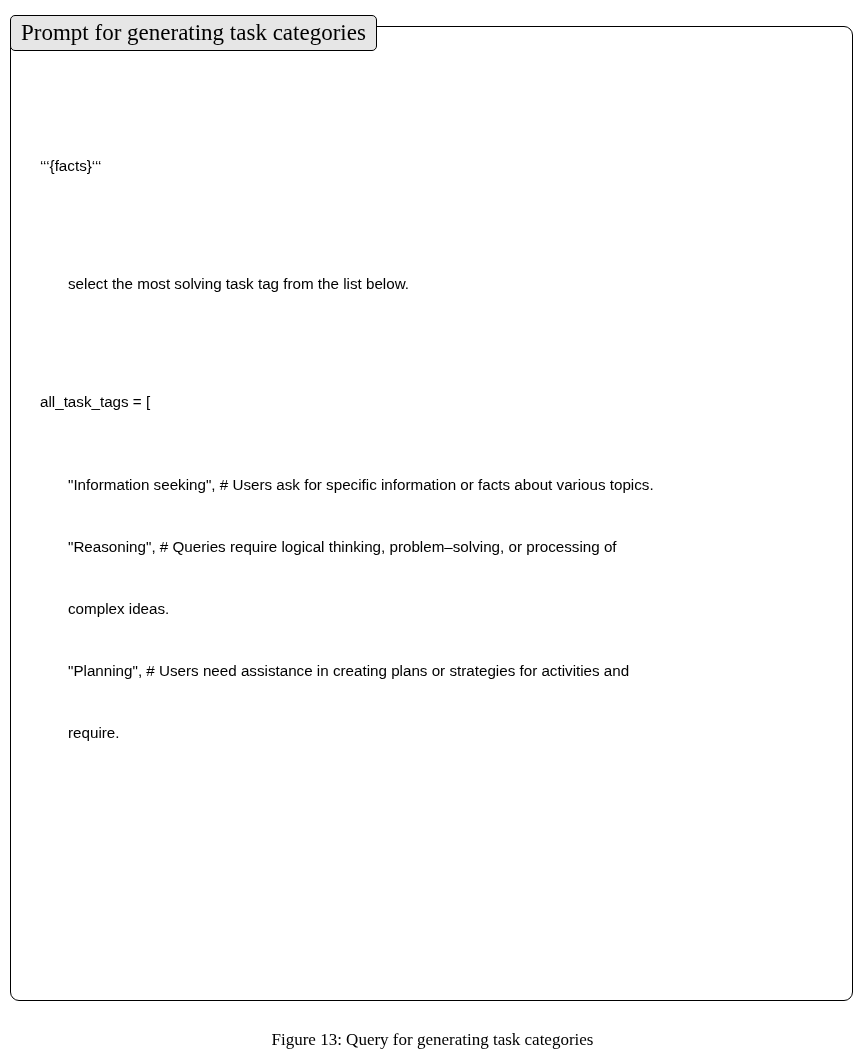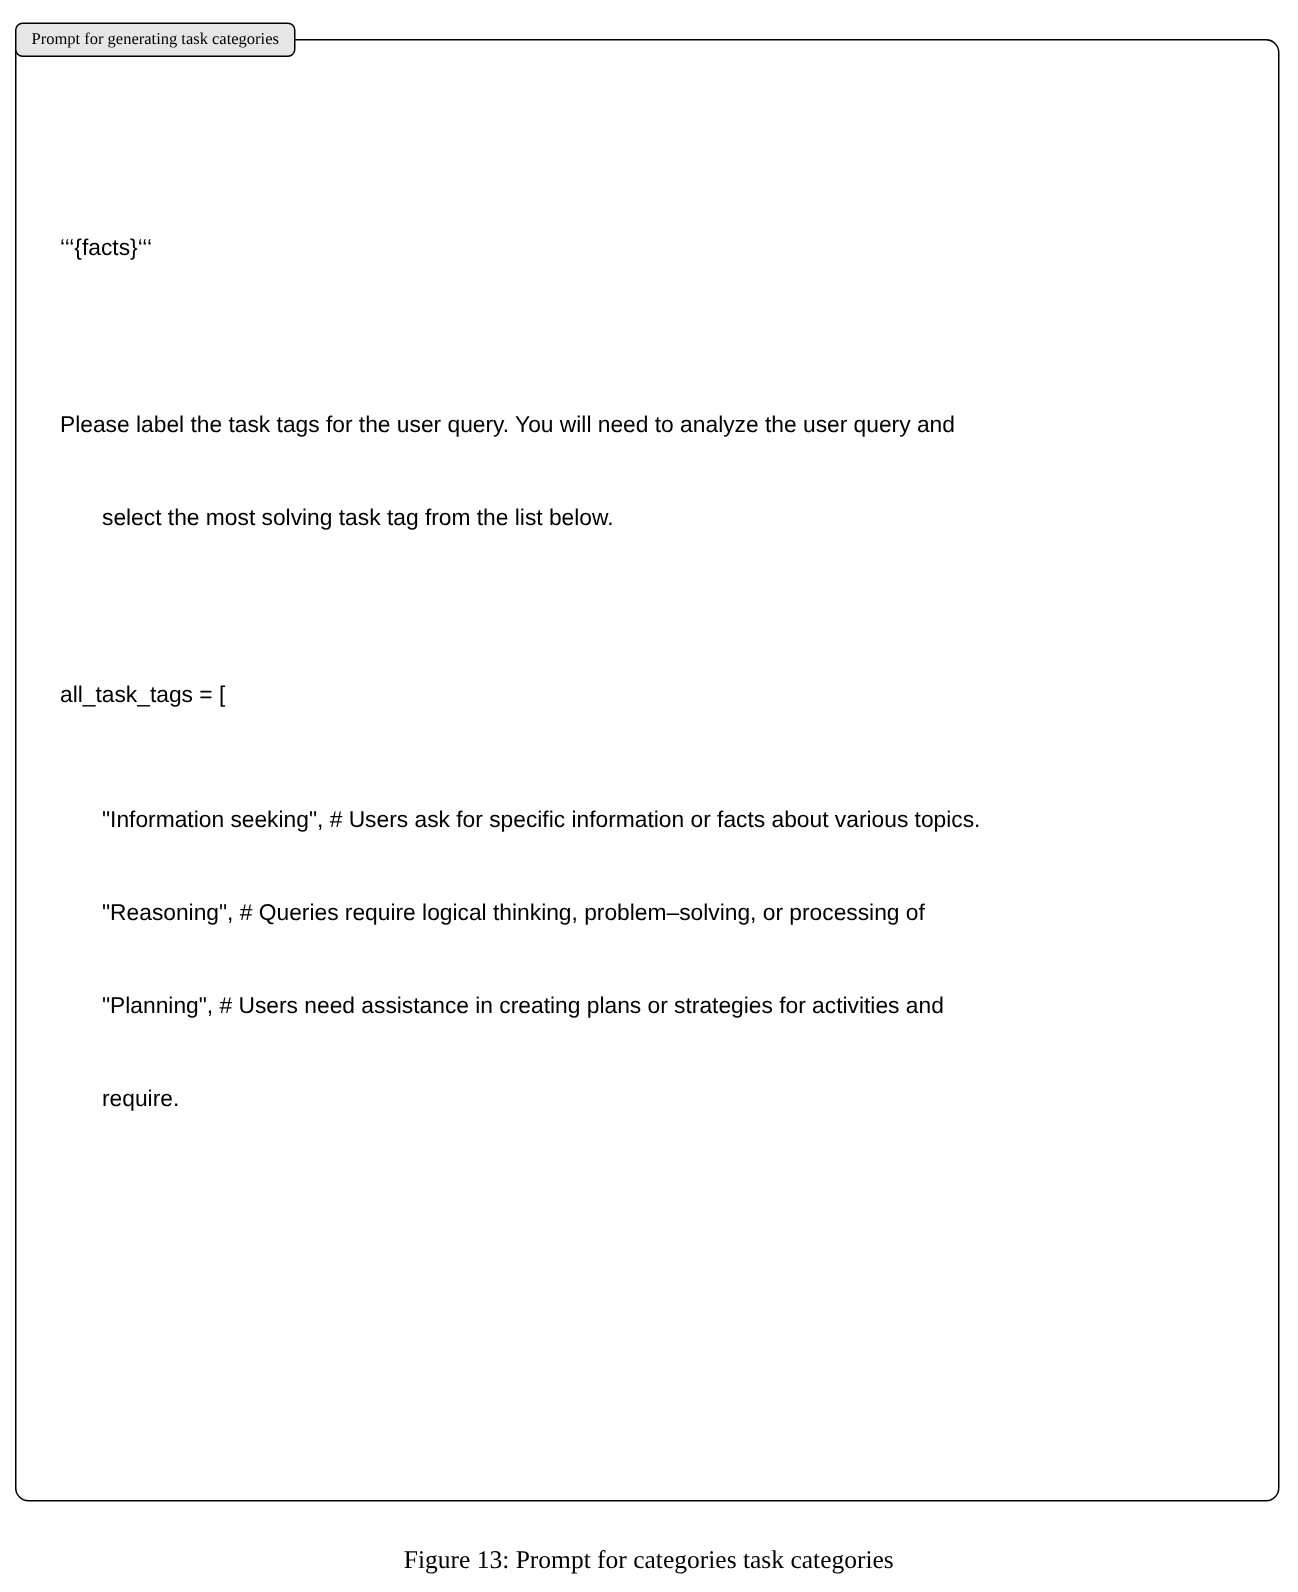--- a/index.html
+++ b/index.html
@@ -35,21 +35,21 @@
   }
   .box-title {
     position: absolute;
     left: 10px;
     top: 15px;
     padding: 4px 10px 5px 10px;
     background: #e6e6e6;
     border: 1.3px solid #000000;
     border-radius: 5px;
     font-family: "Liberation Serif", serif;
-    font-size: 11px;
+    font-size: 23px;
     line-height: 1.1;
     color: #000000;
     z-index: 3;
     white-space: nowrap;
   }
   .content {
     position: absolute;
     left: 40px;
     top: 58px;
     width: 790px;
@@ -91,27 +91,27 @@
 <div class="figure-wrap">
 
   <div class="box"></div>
 
   <div class="box-title">Prompt for generating task categories</div>
 
   <div class="content">
     <div class="blank"></div>
     <div class="line">‘‘‘{facts}‘‘‘</div>
     <div class="blank"></div>
-    <div class="line">Please label the task tags for the user query. You will need to analyze the user query and</div>
     <div class="line hang">select the most solving task tag from the list below.</div>
     <div class="blank"></div>
     <div class="line">all_task_tags = [</div>
 
     <div class="line indent1">"Information seeking", # Users ask for specific information or facts about various topics.</div>
     <div class="line indent1">"Reasoning", # Queries require logical thinking, problem–solving, or processing of</div>
+    <div class="line hang2">complex ideas.</div>
     <div class="line indent1">"Planning", # Users need assistance in creating plans or strategies for activities and</div>
     <div class="line hang2">require.</div>
     
     
     
     
     
     
     
     
@@ -131,15 +131,15 @@
     
     
     
     
     
     
     
     
   </div>
 
-  <div class="caption">Figure 13: Prompt for categories task categories</div>
+  <div class="caption">Figure 13: Query for generating task categories</div>
 
 </div>
 
 </body></html>

